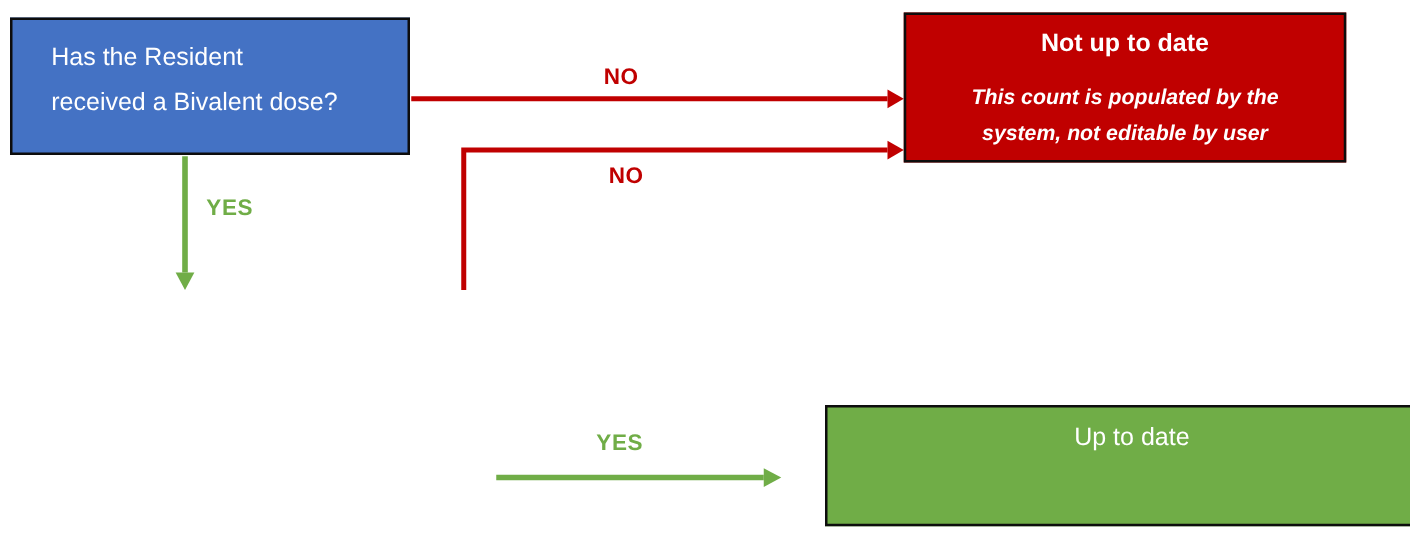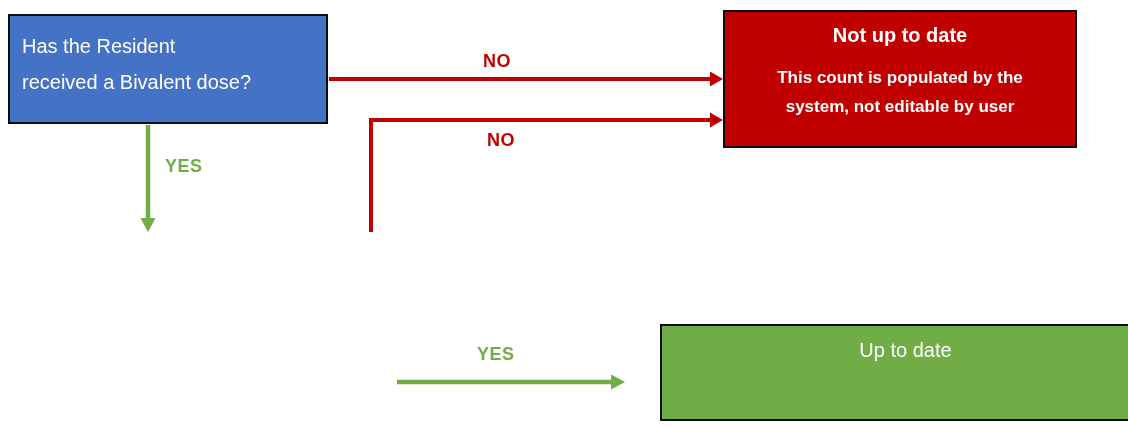--- a/index.html
+++ b/index.html
@@ -32,48 +32,49 @@
     box-sizing: border-box;
     border: 2px solid var(--border);
     color: var(--text_on_fill);
   }
   .multiline { white-space: pre-line; }
 
   .node-q1 {
     left: 8px; top: 14px;
     width: 320px; height: 110px;
     background: var(--blue);
-    padding: 12px 12px;
+    padding: 12px 31px;
     font-size: 20px;
     line-height: 1.8;
   }
   .node-q2 {
     left: 27px; top: 233px;
     width: 369px; height: 180px;
     background: var(--blue);
     padding: 10px 15px;
     font-size: 20.5px;
     line-height: 1.82;
   }
   .node-not-up-to-date {
     left: 723px; top: 10px;
-    width: 354px; height: 138px;
+    width: 354px; height: 120px;
     background: var(--red);
     text-align: center;
     padding: 12px 10px;
   }
   .node-not-up-to-date .title {
     font-size: 20px;
     font-weight: bold;
     display: block;
     margin-bottom: 16px;
   }
   .node-not-up-to-date .note {
     font-size: 17px;
     font-weight: bold;
+    font-style: italic;
     line-height: 1.72;
     display: block;
   }
   .node-up-to-date {
     left: 660px; top: 324px;
     width: 491px; height: 97px;
     background: var(--green);
     text-align: center;
     padding-top: 13px;
     font-size: 20px;

